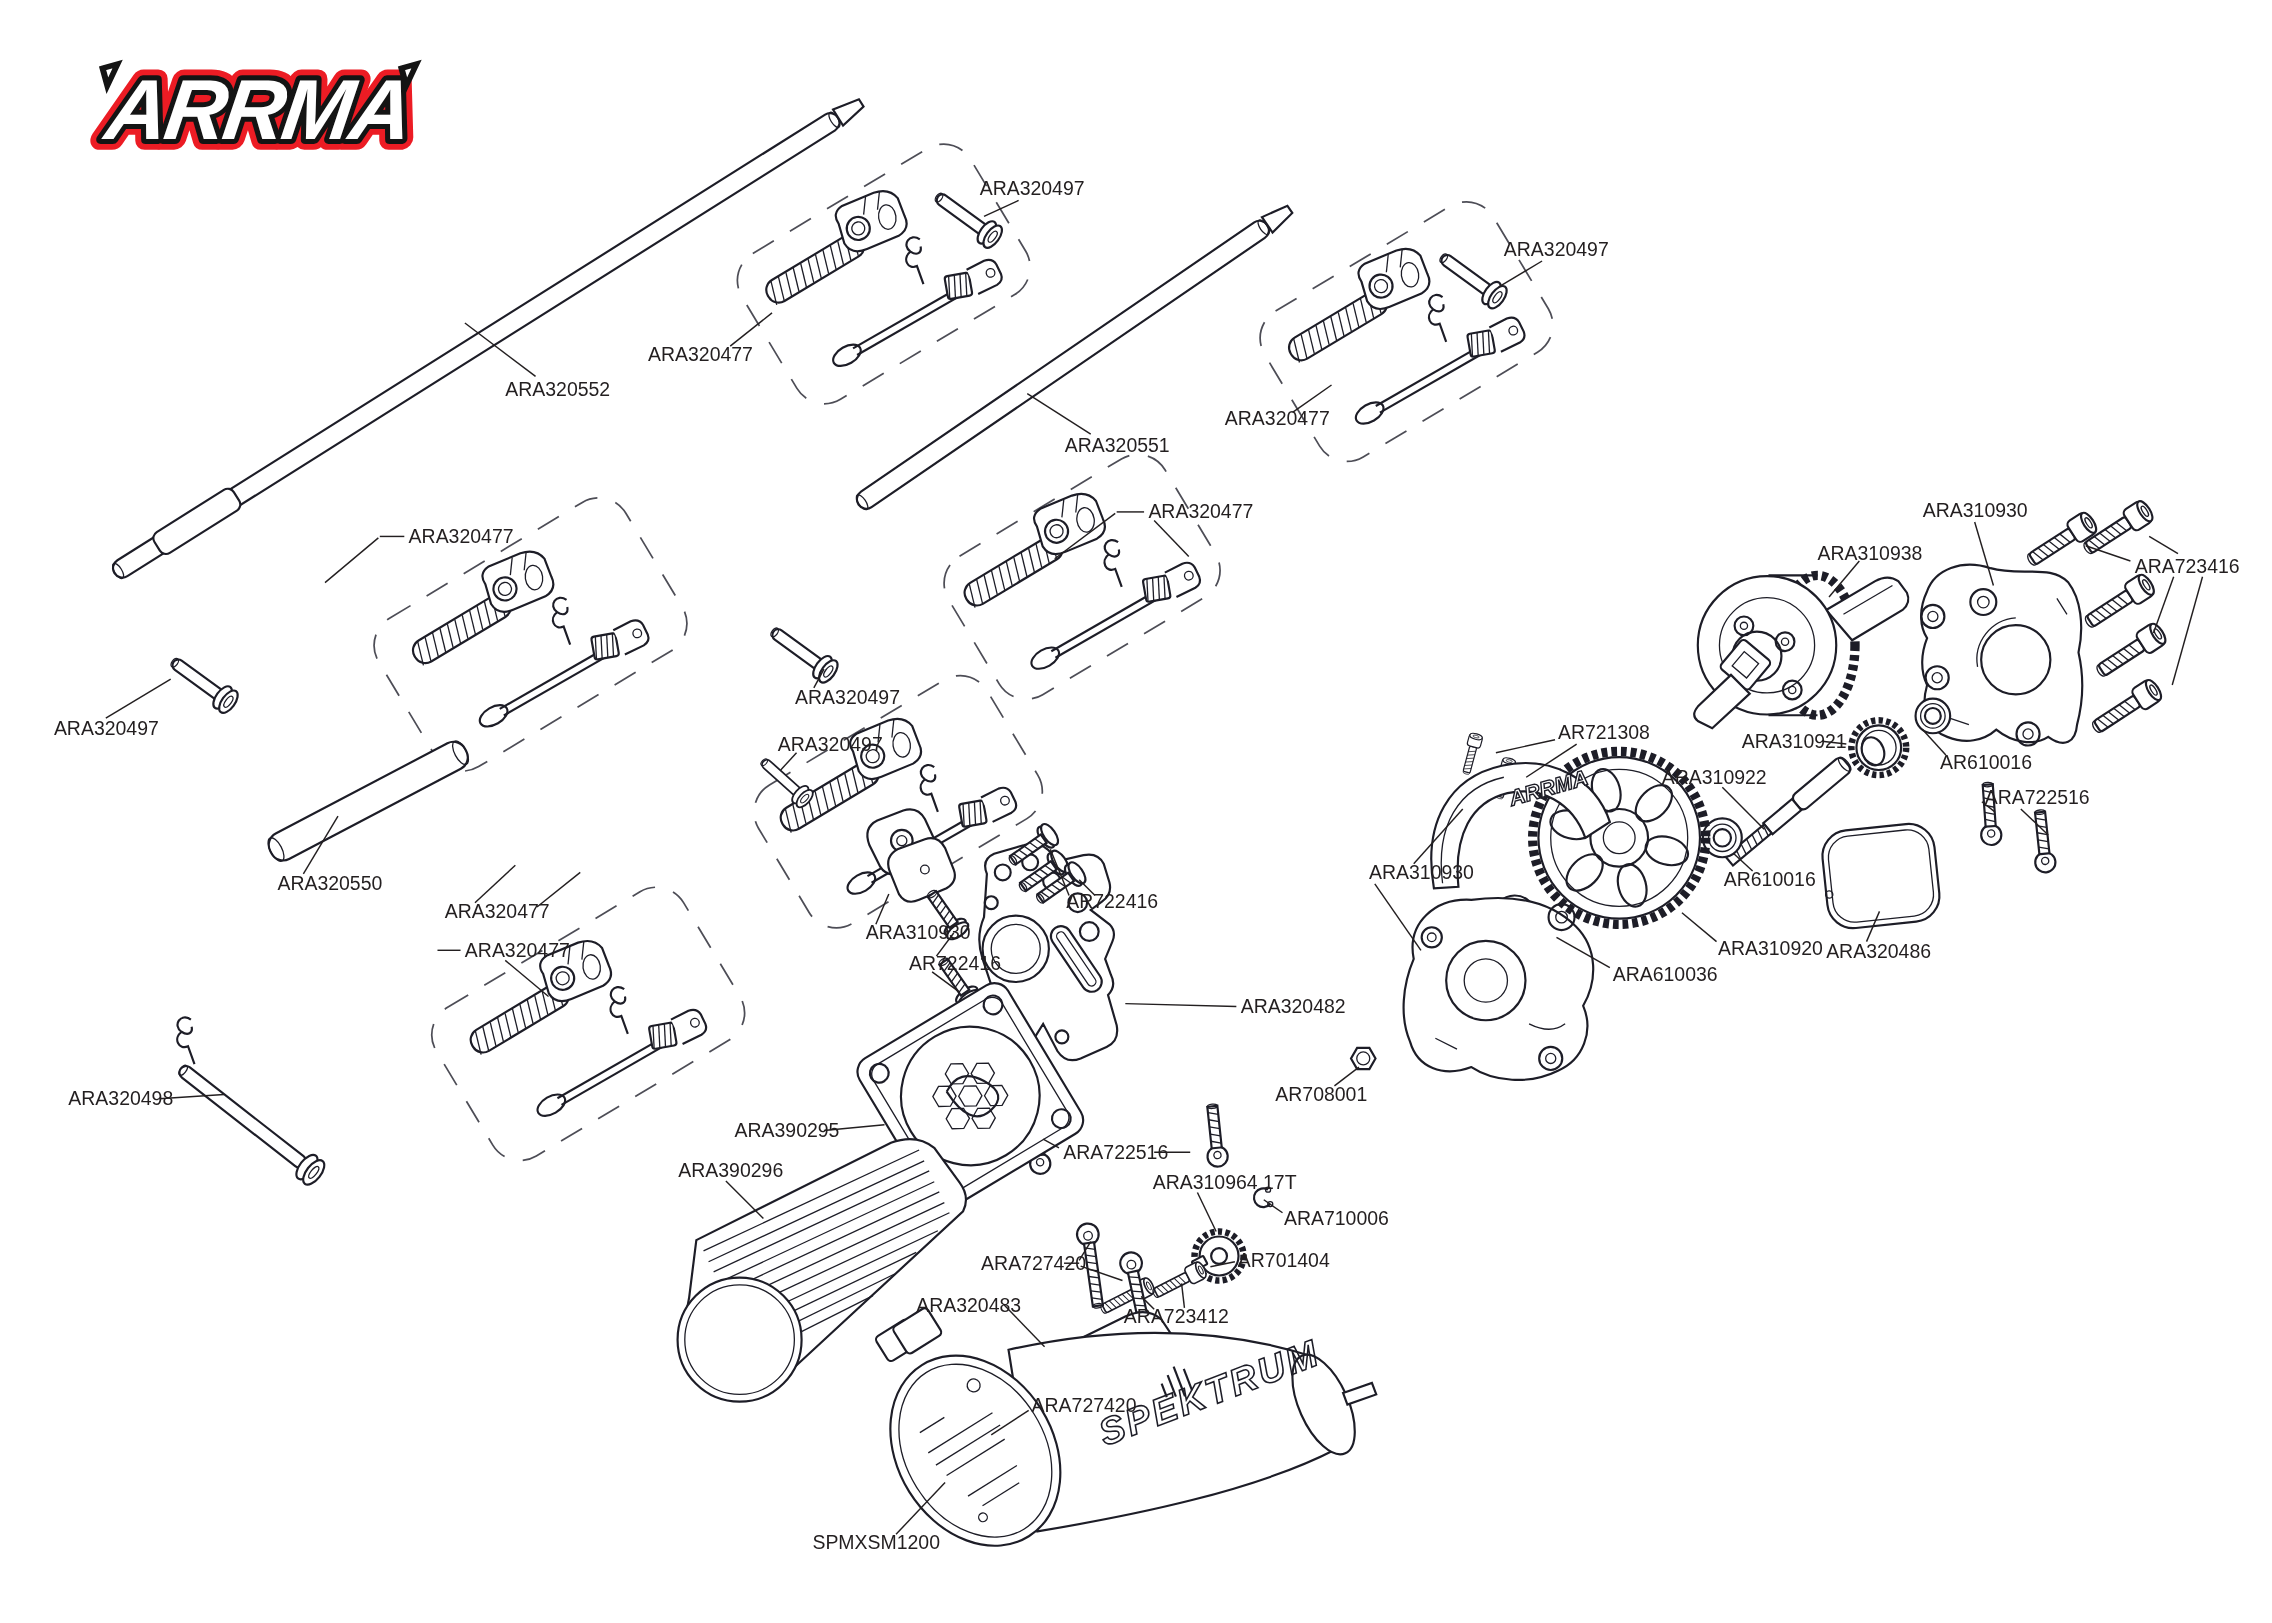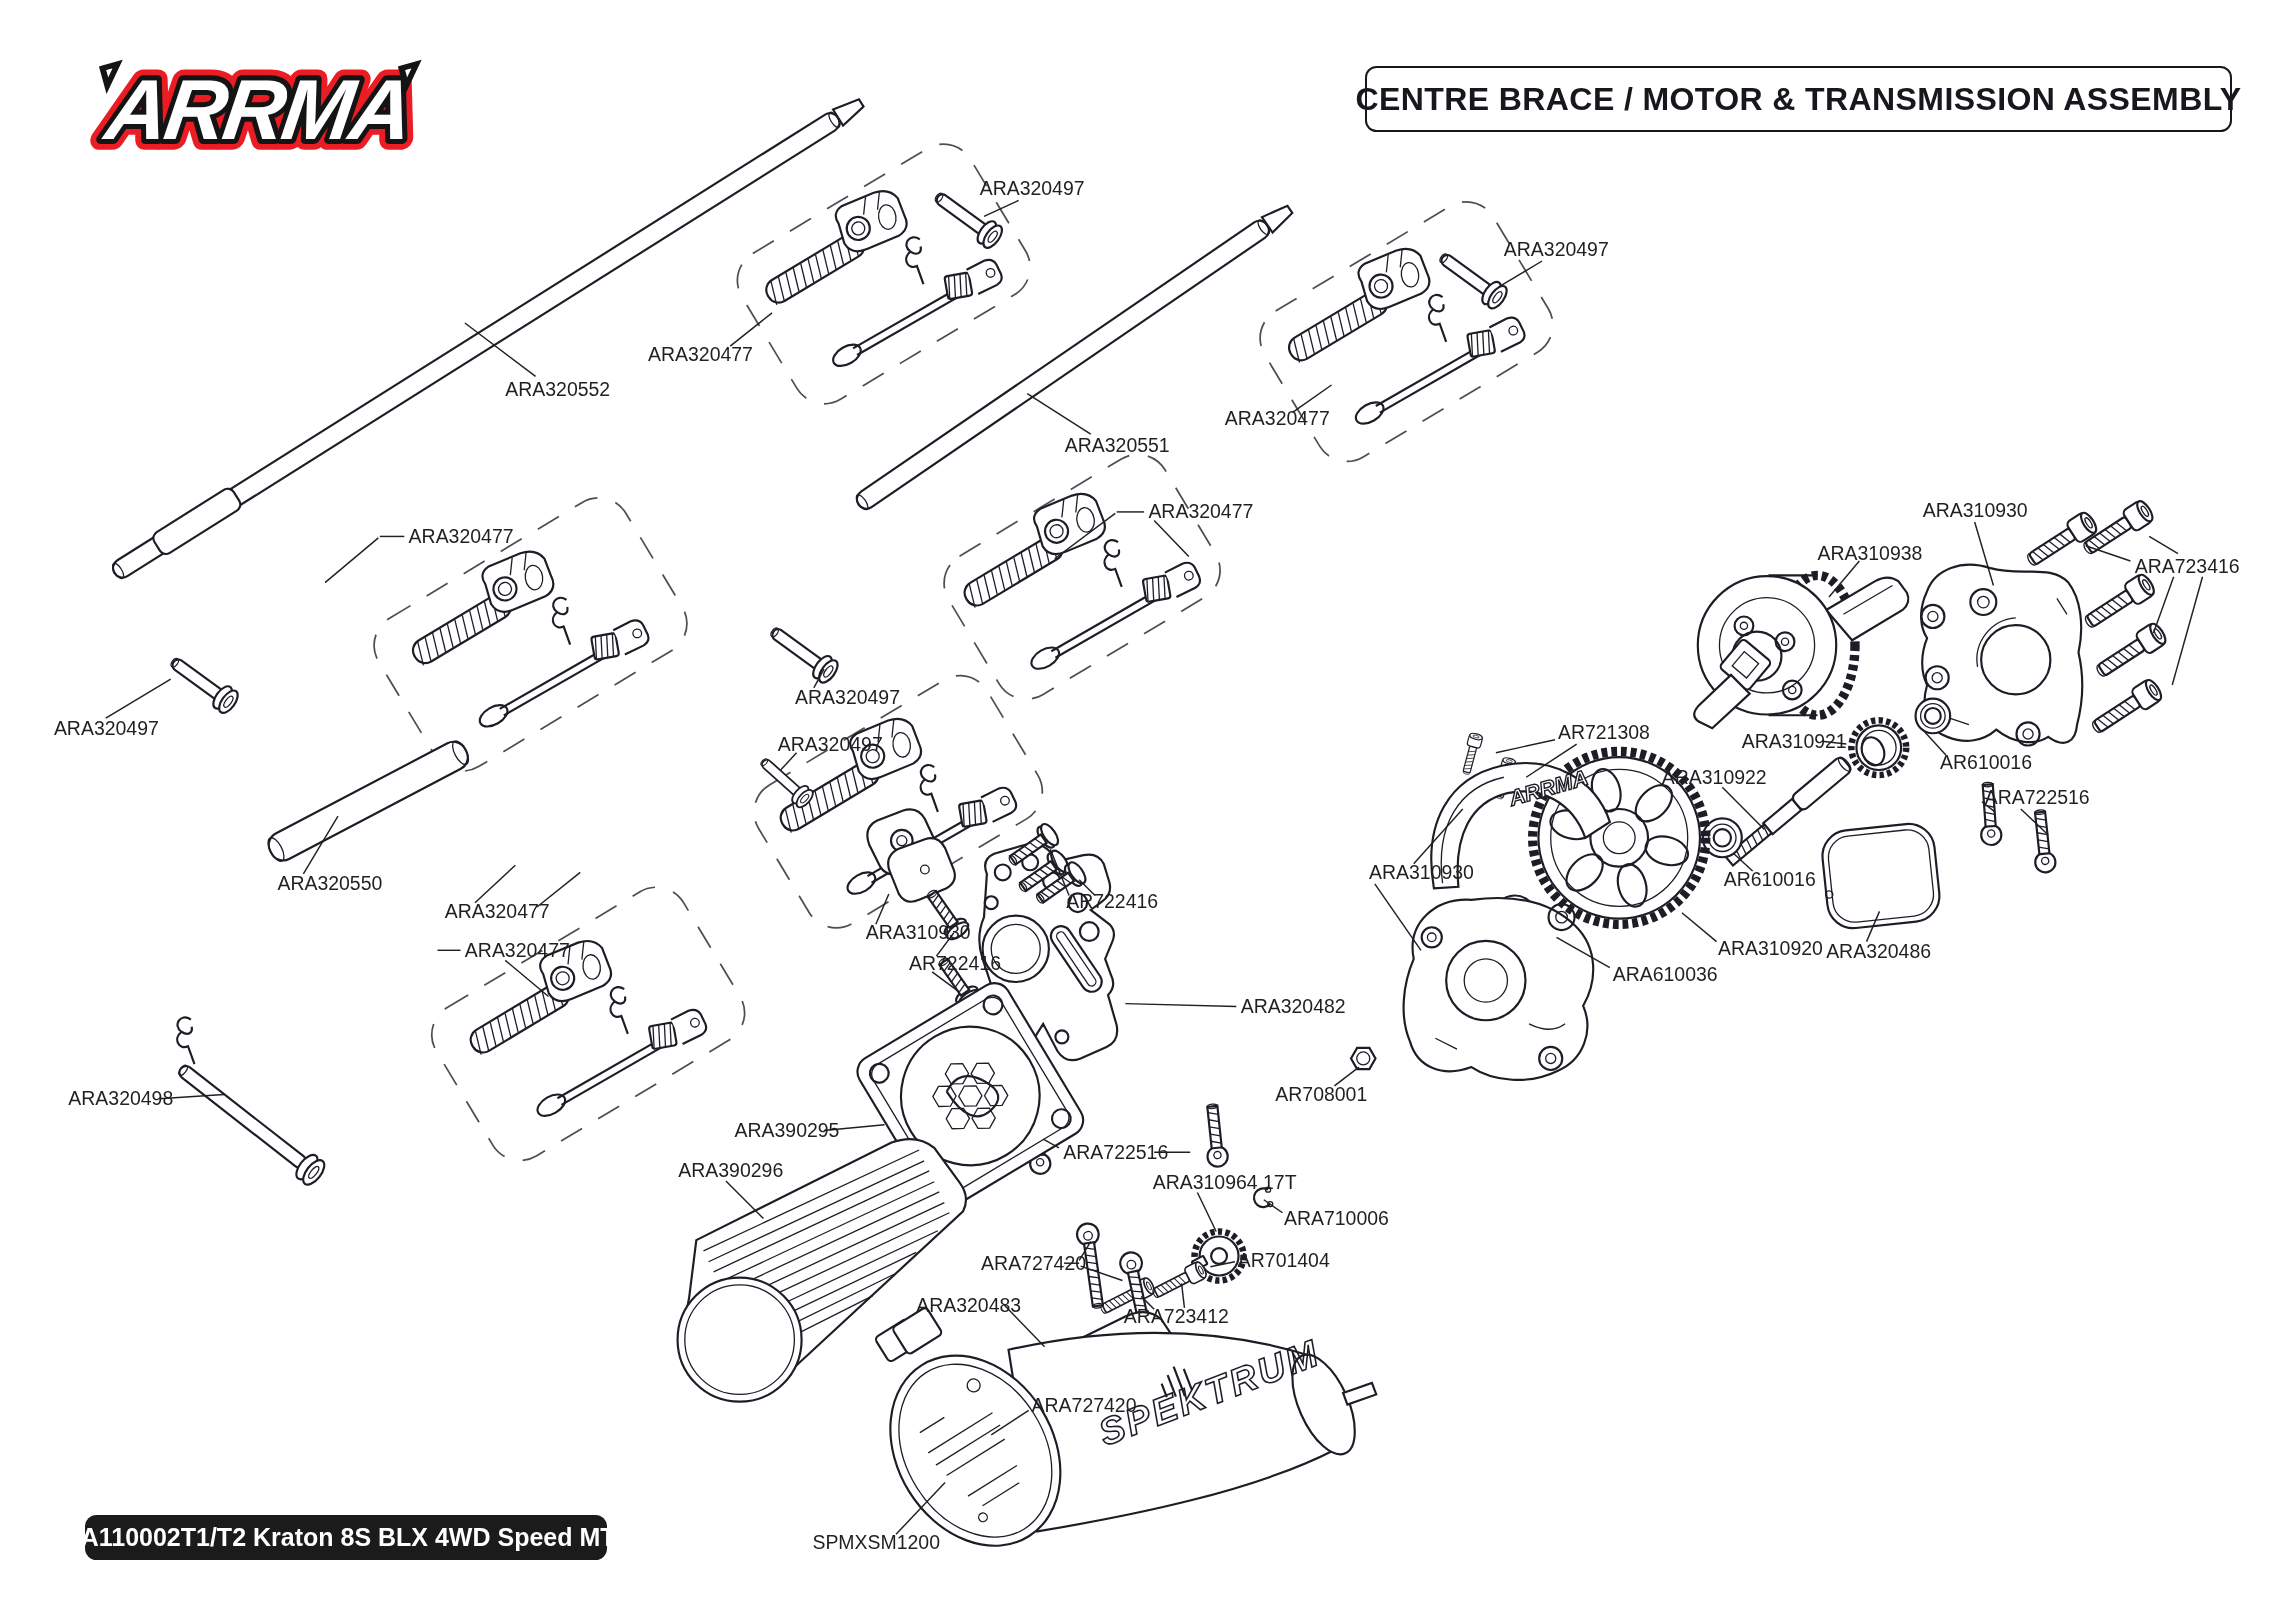--- a/index.html
+++ b/index.html
@@ -580,22 +580,16 @@
     <g transform="skewX(-8)">
       <text x="262" y="126" text-anchor="middle" class="brandtext" font-size="118" font-style="italic" letter-spacing="-4" fill="none" stroke="#ec1c24" stroke-width="30" stroke-linejoin="round">ARRMA</text>
       <text x="262" y="126" text-anchor="middle" class="brandtext" font-size="118" font-style="italic" letter-spacing="-4" fill="none" stroke="#141414" stroke-width="14" stroke-linejoin="round">ARRMA</text>
       <text x="262" y="126" text-anchor="middle" class="brandtext" font-size="118" font-style="italic" letter-spacing="-4" fill="#ffffff">ARRMA</text>
       <path d="M38,28 L58,22 L48,52 Z" fill="#fff" stroke="#141414" stroke-width="8"></path>
       <path d="M452,28 L472,22 L462,52 Z" fill="#fff" stroke="#141414" stroke-width="8"></path>
     </g>
   </svg>
 </div>
 
-<div class="title-box">
-  <span>CENTRE BRACE / MOTOR &amp; TRANSMISSION ASSEMBLY</span>
+
+
 </div>
 
-<div class="footer-badge">
-  <span>C-ARA110002T1/T2 Kraton 8S BLX 4WD Speed MT RTR</span>
-</div>
-
-</div>
-
 
 </body></html>

